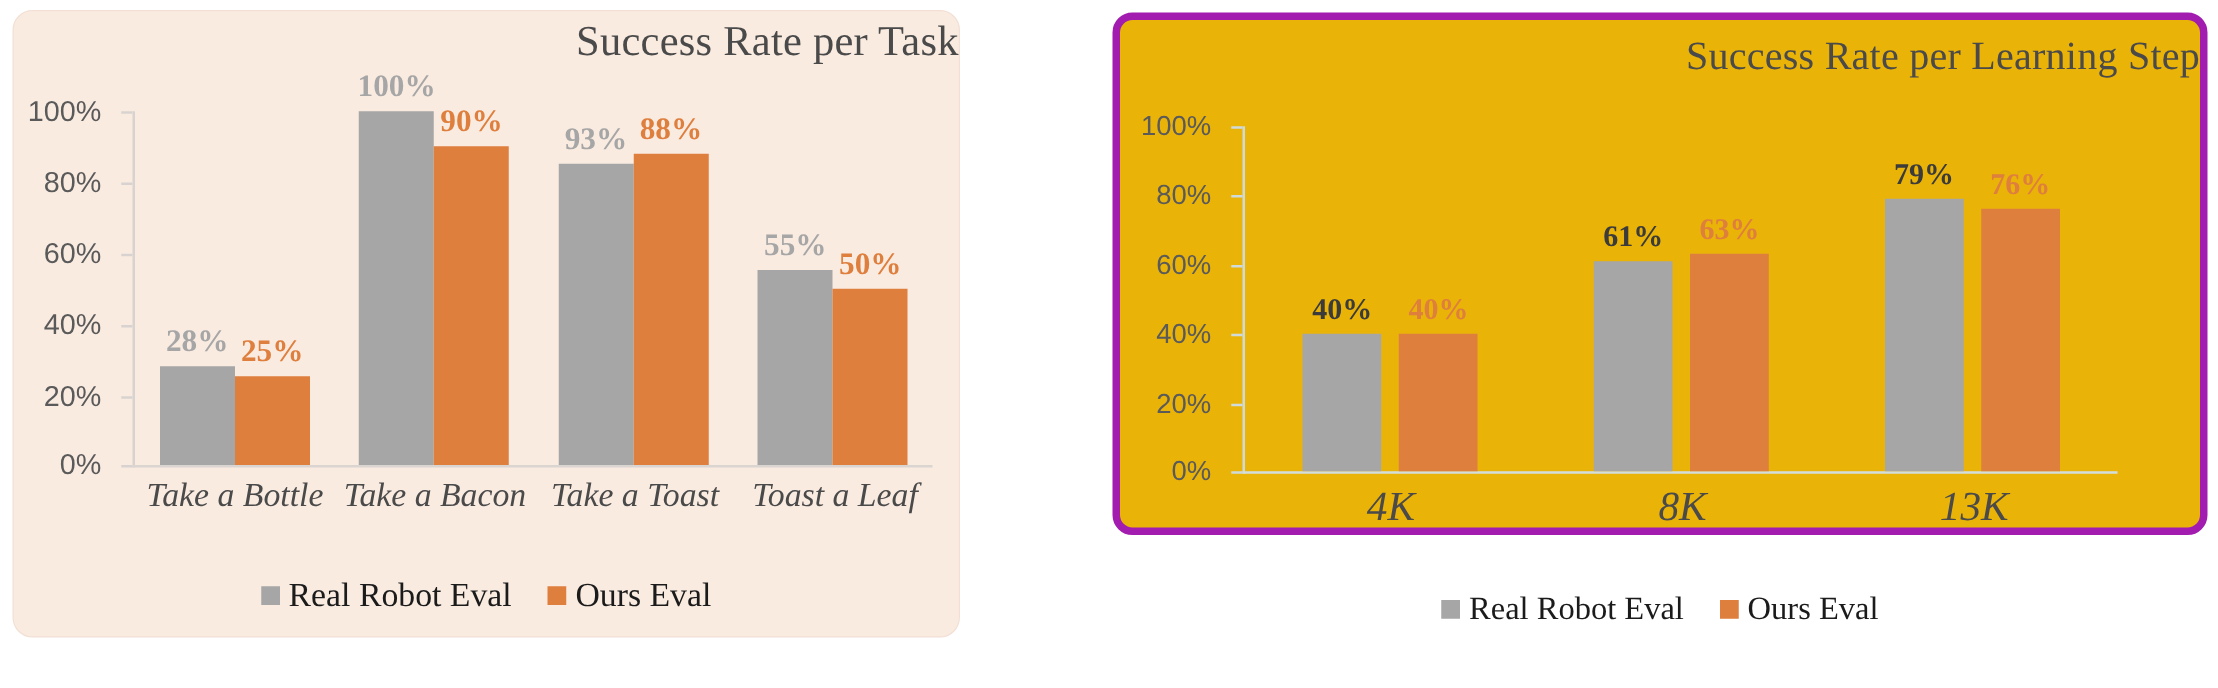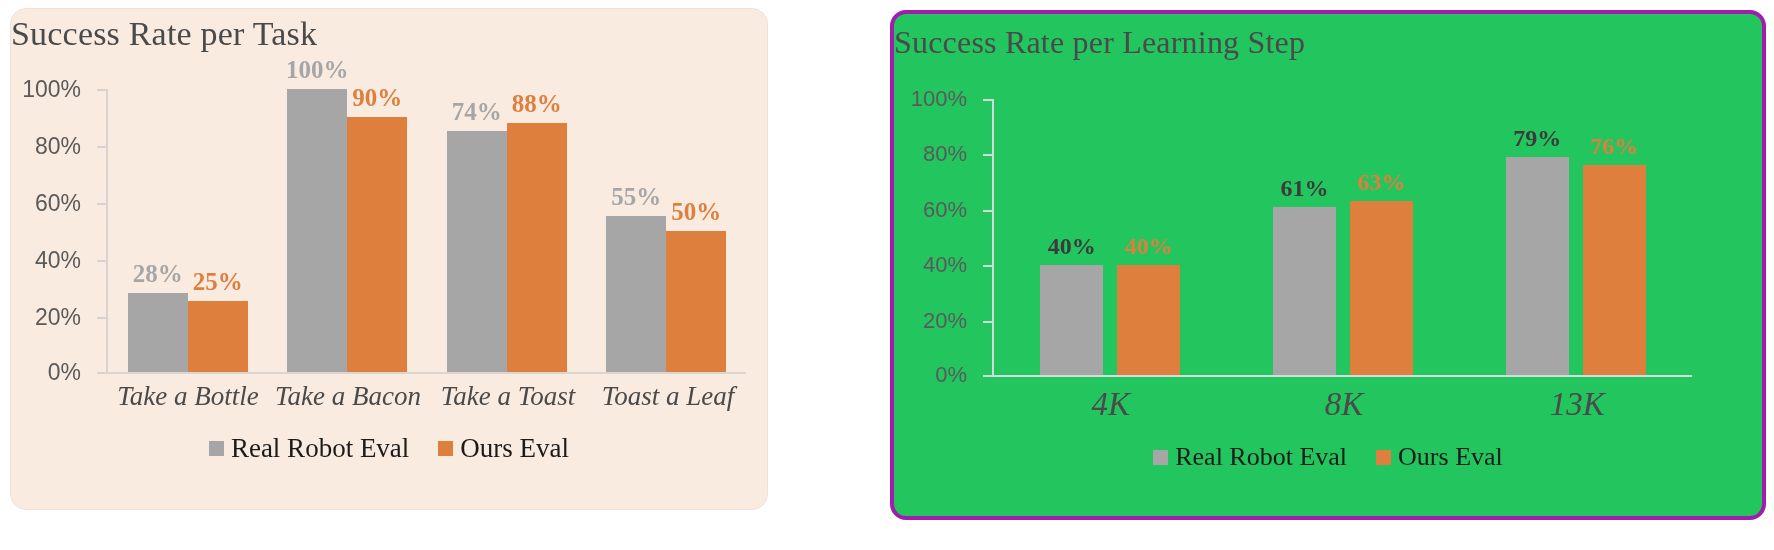--- a/index.html
+++ b/index.html
@@ -31,33 +31,33 @@
   .panel-left {
     width: 758px;
     height: 502px;
     margin-left: 10px;
     margin-top: 8px;
     background: #FAEBE1;
     border: 1px solid #F2E0D5;
   }
   .panel-right {
     width: 876px;
-    height: 510px;
+    height: 418px;
     margin-left: 122px;
     margin-top: 10px;
-    background: #22c55e;
-    border: 4px solid #a21caf;
+    background: #eab308;
+    border: 6px solid #a21caf;
   }
 
   
   .chart-title {
     position: absolute;
     left: 0;
     right: 0;
-    text-align: left;
+    text-align: right;
     color: #4A4A4A;
     font-family: "Liberation Serif", serif;
     letter-spacing: 0.2px;
     white-space: nowrap;
   }
   .panel-left .chart-title { top: 6px; font-size: 34px; }
   .panel-right .chart-title { top: 10px; font-size: 32px; }
 
   
   .plot {
@@ -200,20 +200,21 @@
 
   
   .legend {
     position: absolute;
     left: 0;
     right: 0;
     display: flex;
     justify-content: center;
     align-items: center;
     gap: 29px;
+    margin-top: 28px;
   }
   .panel-left .legend { top: 424px; }
   .panel-right .legend { top: 428px; }
 
   .legend-item {
     display: flex;
     align-items: center;
     gap: 7px;
   }
   .legend-swatch {
@@ -283,21 +284,21 @@
           </div>
           <div class="bar-wrap">
             <div class="bar orange" style="height: 90%;">
               <span class="bar-label orange">90%</span>
             </div>
           </div>
         </div>
         <div class="group">
           <div class="bar-wrap">
             <div class="bar grey" style="height: 85%;">
-              <span class="bar-label grey">74%</span>
+              <span class="bar-label grey">93%</span>
             </div>
           </div>
           <div class="bar-wrap">
             <div class="bar orange" style="height: 88%;">
               <span class="bar-label orange">88%</span>
             </div>
           </div>
         </div>
         <div class="group">
           <div class="bar-wrap">

